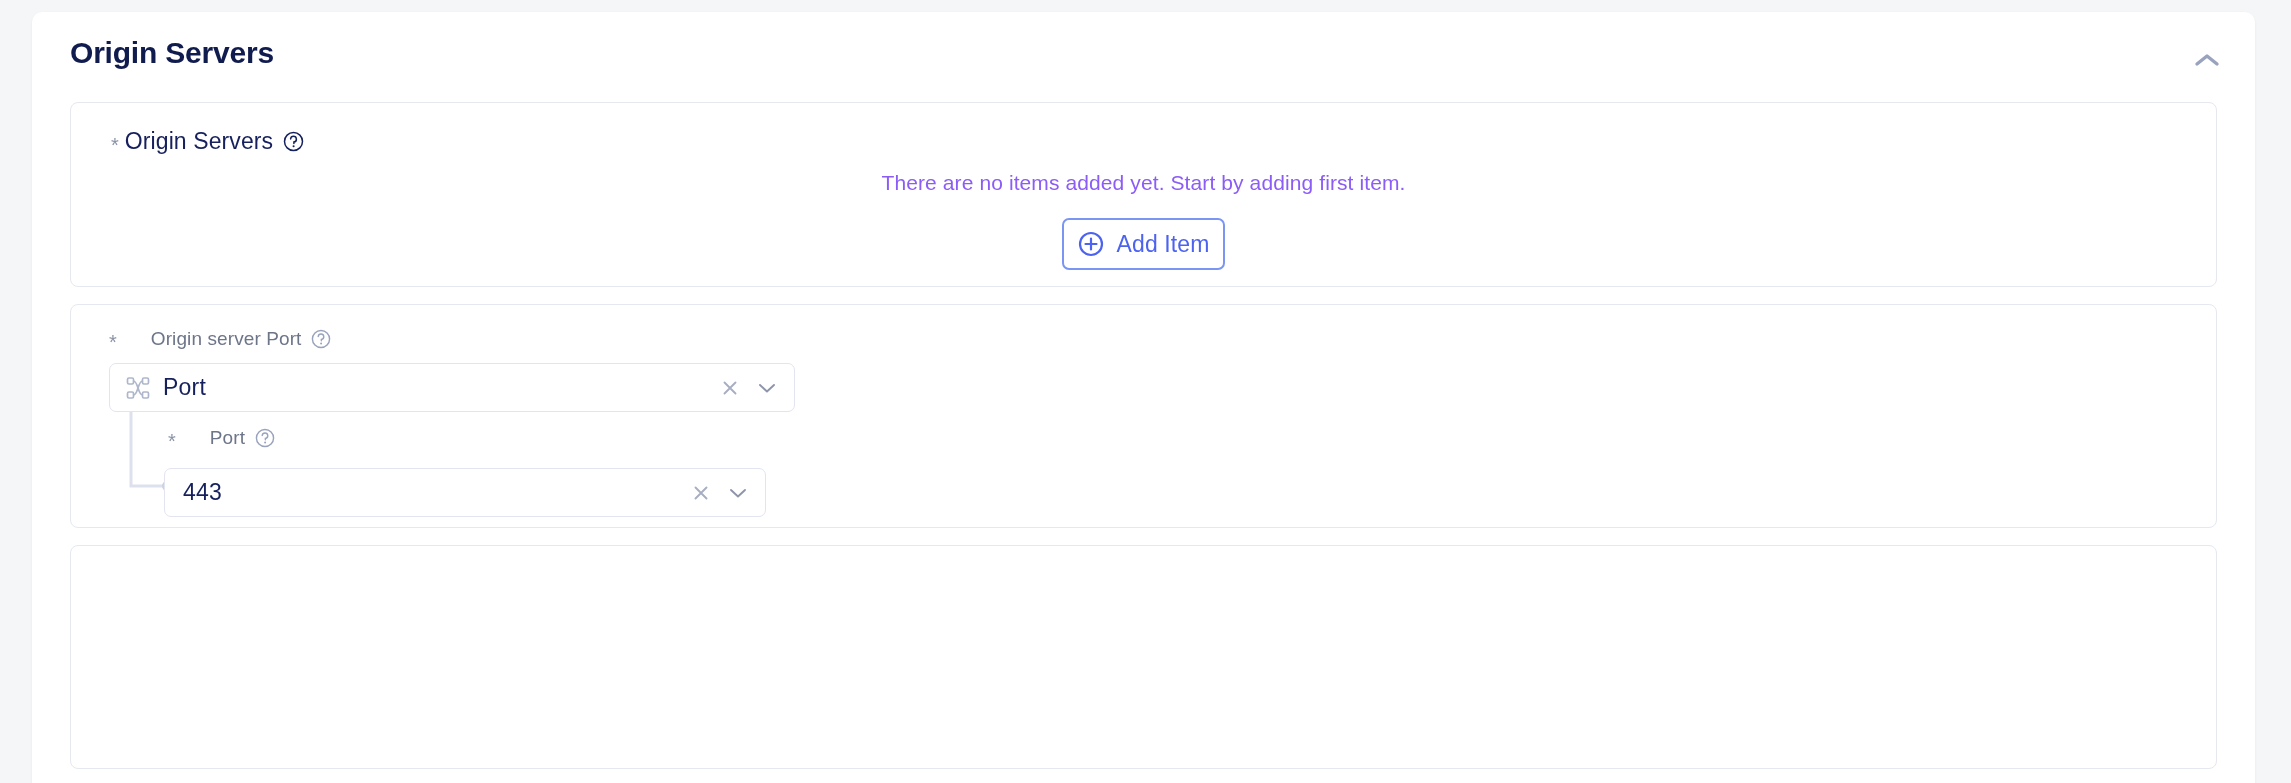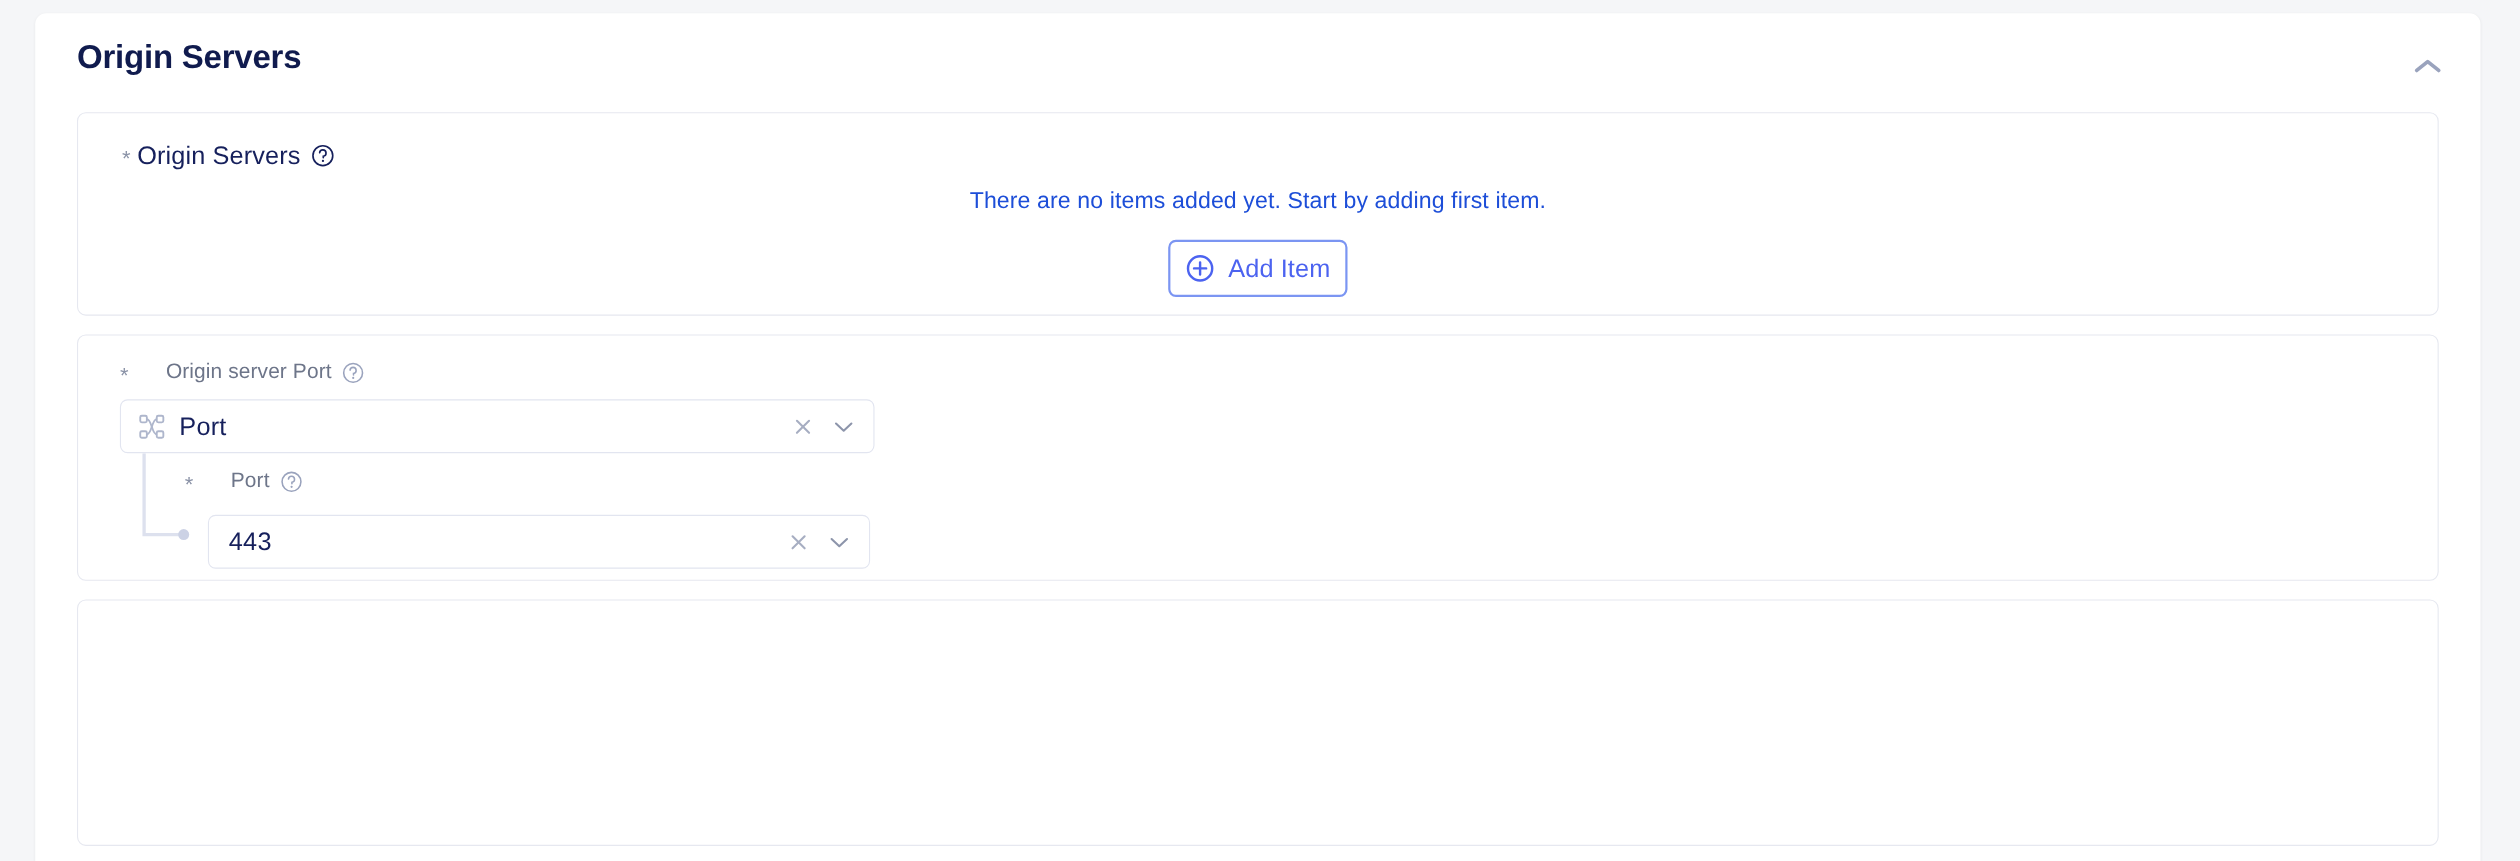--- a/index.html
+++ b/index.html
@@ -104,21 +104,21 @@
 
   
   .p1-label { position: absolute; left: 40px; top: 25px; }
   .empty-msg {
     position: absolute;
     left: 0;
     top: 68px;
     width: 100%;
     text-align: center;
     font-size: 21px;
-    color: #1d4ed8;
+    color: #8b5cf6;
     letter-spacing: 0.1px;
   }
   .add-item-wrap {
     position: absolute;
     left: 0;
     top: 115px;
     width: 100%;
     display: flex;
     justify-content: center;
   }
@@ -167,21 +167,20 @@
     left: 38px;
     top: 58px;
     width: 686px;
     height: 49px;
   }
   .select-inner {
     left: 93px;
     top: 163px;
     width: 602px;
     height: 49px;
-    margin-left: 25px;
   }
   .select-lead-icon {
     margin-left: 16px;
     display: flex;
     align-items: center;
   }
   .select-lead-icon svg { display: block; }
   .select-value {
     margin-left: 13px;
     font-size: 23px;

